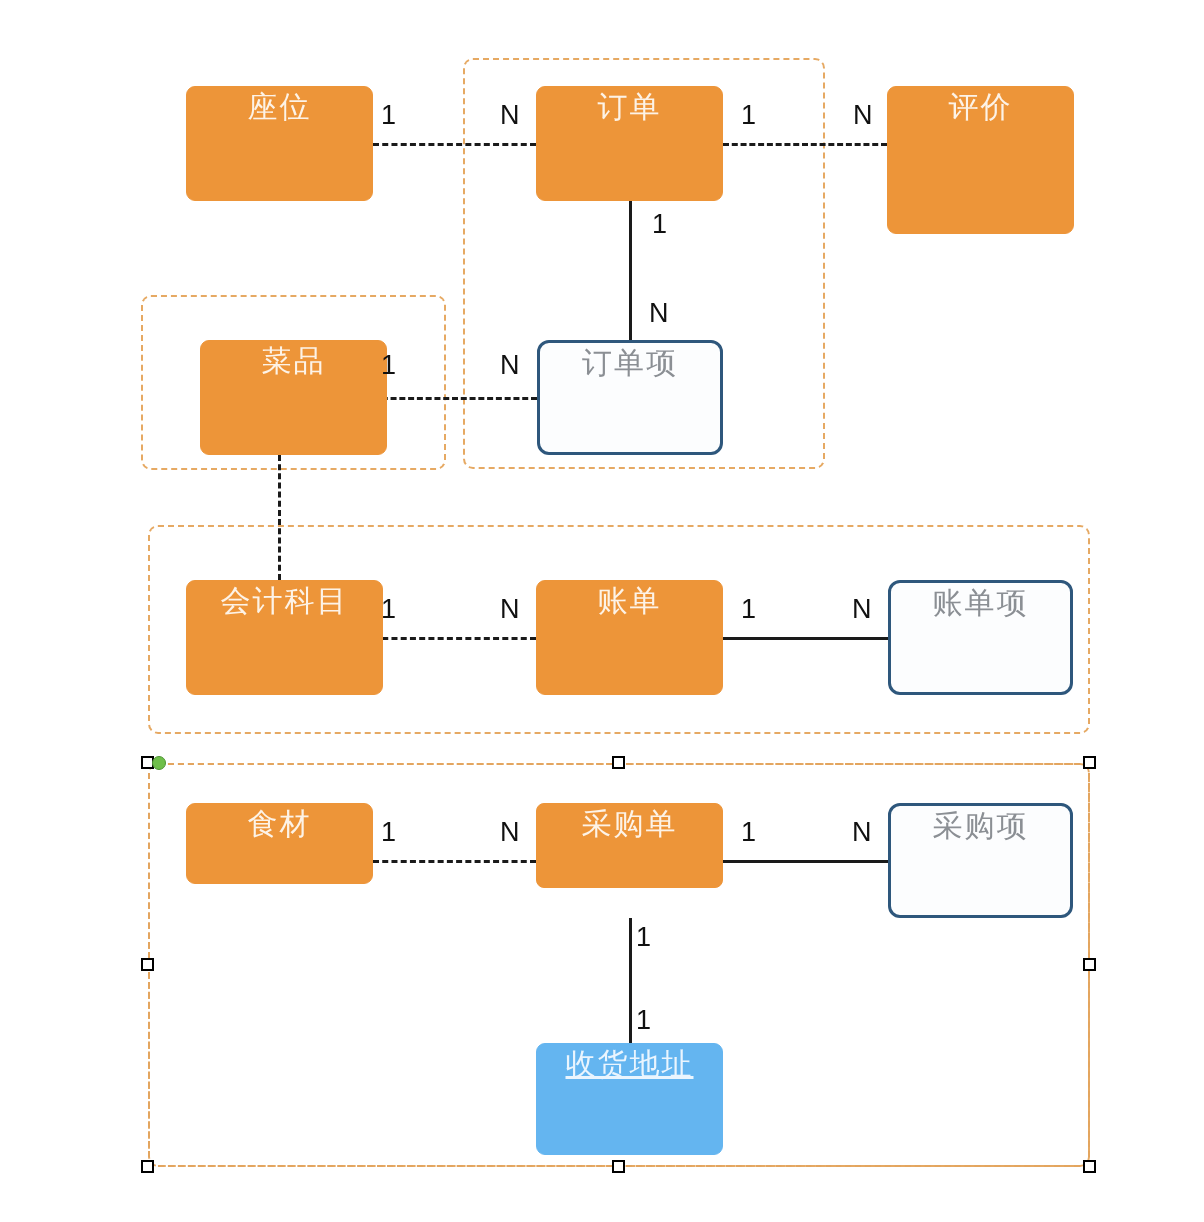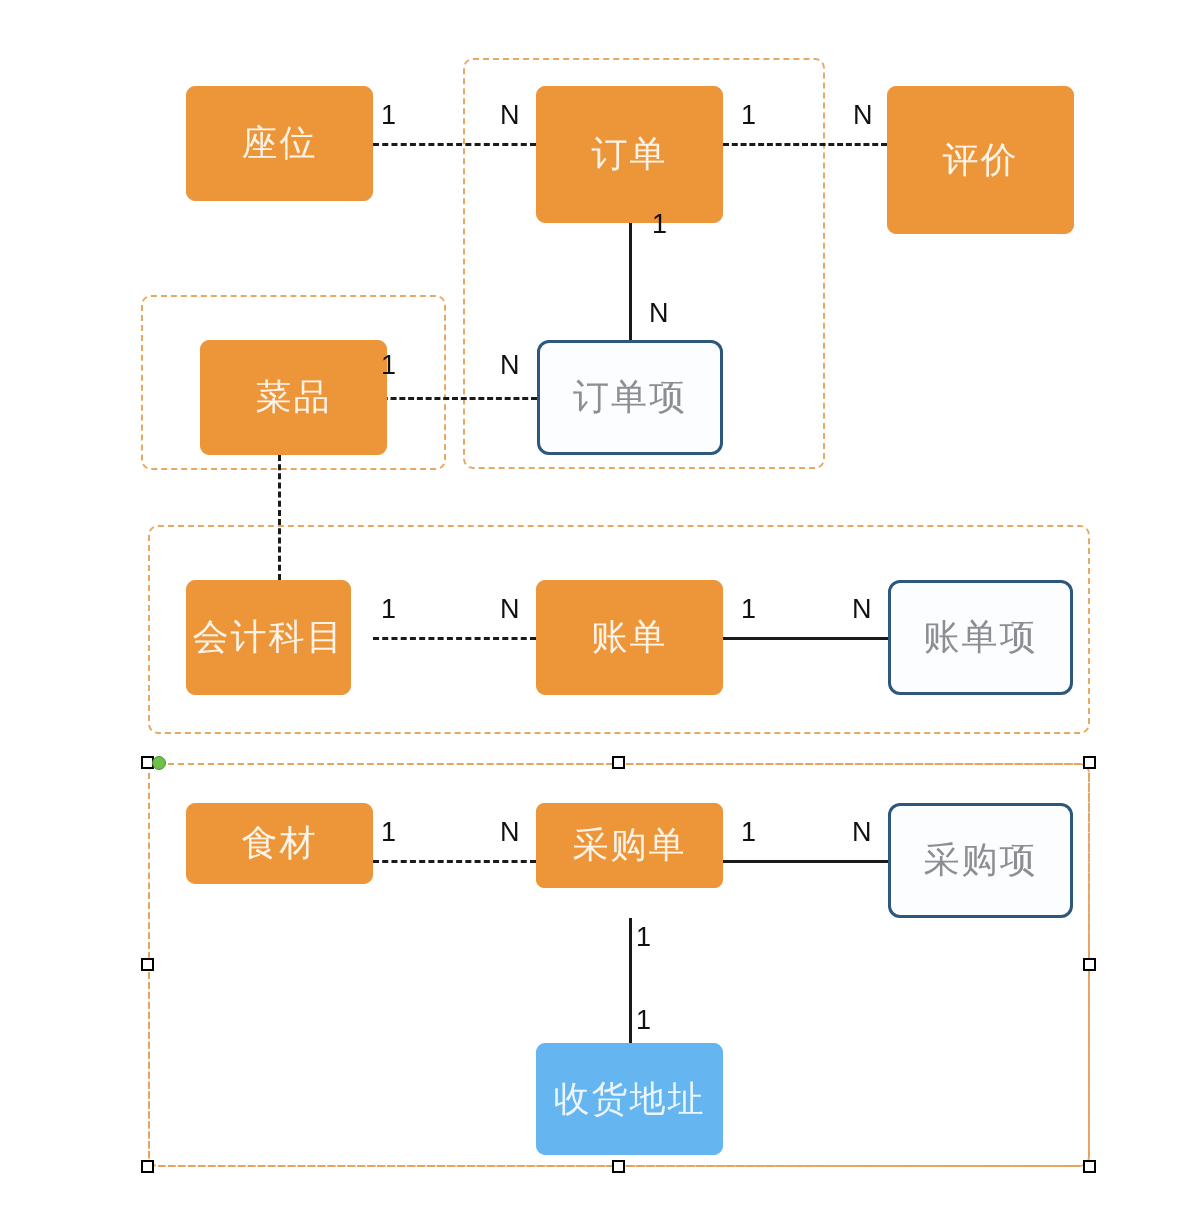--- a/index.html
+++ b/index.html
@@ -14,43 +14,44 @@
     position: relative;
     width: 1204px;
     height: 1222px;
     background: #ffffff;
   }
 
   
   .ent {
     position: absolute;
     display: flex;
-    align-items: center;
+    align-items: flex-start;
     justify-content: center;
     border-radius: 9px;
-    font-size: 36px;
+    font-size: 30px;
     letter-spacing: 2px;
     z-index: 6;
     user-select: none;
   }
   .ent.orange {
     background: #ED9539;
     color: #FDF3E7;
     border: 1px solid #ED9539;
   }
   .ent.white {
     background: #FCFDFE;
     color: #8B8F94;
     border: 3px solid #2E577C;
     border-radius: 12px;
   }
   .ent.blue {
     background: #64B5F0;
     color: #EAF5FE;
     border: 1px solid #64B5F0;
+    text-decoration: underline;
   }
 
   
   .group {
     position: absolute;
     border: 2px dashed #E2A martin;
     border-radius: 10px;
     z-index: 2;
   }
   .group {
@@ -154,33 +155,33 @@
   <div class="conn h-dash" style="left:373px; top:860px; width:163px;"></div>
 
   <div class="conn h-solid" style="left:723px; top:860px; width:165px;"></div>
 
   <div class="conn v-solid" style="left:629px; top:918px; height:125px;"></div>
 
   <div id="entities-layer">
       <div class="ent orange" style="left: 186px; top: 86px; width: 187px; height: 115px;">
         <span>座位</span>
       </div>
-      <div class="ent orange" style="left: 536px; top: 86px; width: 187px; height: 137px;">
+      <div class="ent orange" style="left: 536px; top: 86px; width: 187px; height: 115px;">
         <span>订单</span>
       </div>
       <div class="ent orange" style="left: 887px; top: 86px; width: 187px; height: 148px;">
         <span>评价</span>
       </div>
       <div class="ent orange" style="left: 200px; top: 340px; width: 187px; height: 115px;">
         <span>菜品</span>
       </div>
       <div class="ent white" style="left: 537px; top: 340px; width: 186px; height: 115px;">
         <span>订单项</span>
       </div>
-      <div class="ent orange" style="left: 186px; top: 580px; width: 165px; height: 115px;">
+      <div class="ent orange" style="left: 186px; top: 580px; width: 197px; height: 115px;">
         <span>会计科目</span>
       </div>
       <div class="ent orange" style="left: 536px; top: 580px; width: 187px; height: 115px;">
         <span>账单</span>
       </div>
       <div class="ent white" style="left: 888px; top: 580px; width: 185px; height: 115px;">
         <span>账单项</span>
       </div>
       <div class="ent orange" style="left: 186px; top: 803px; width: 187px; height: 81px;">
         <span>食材</span>

